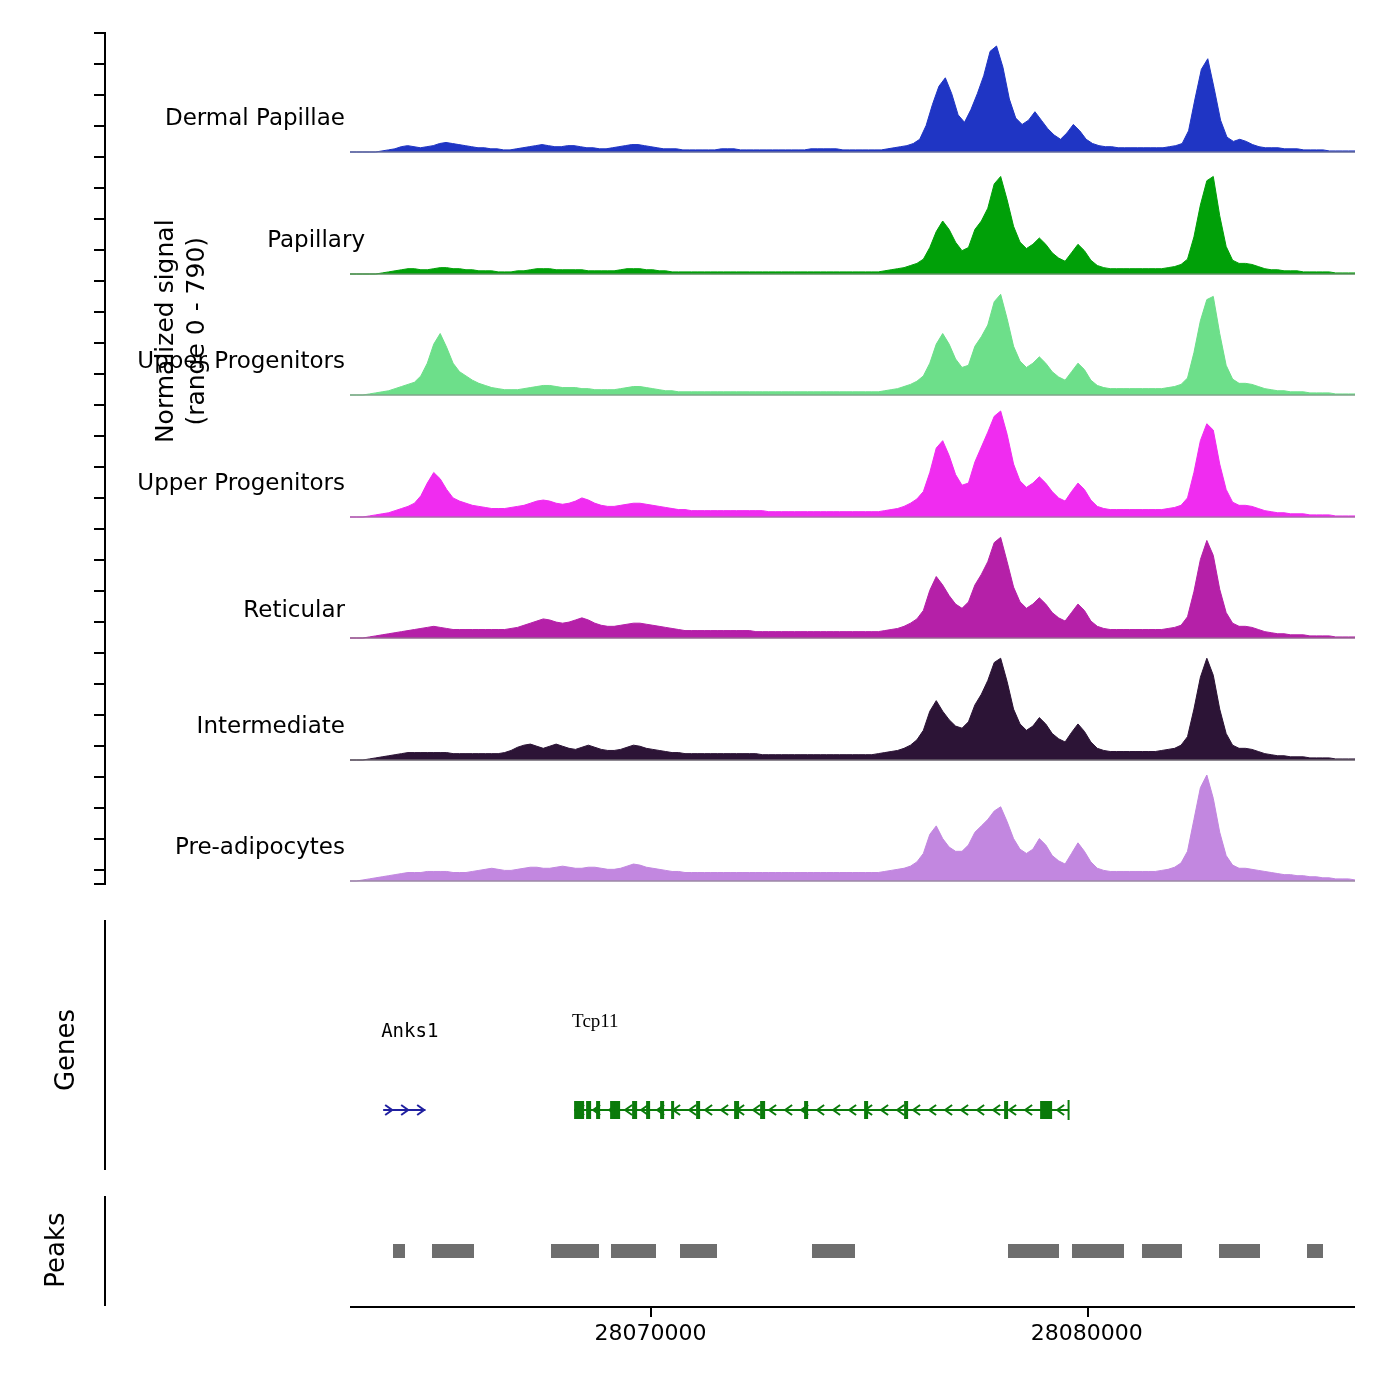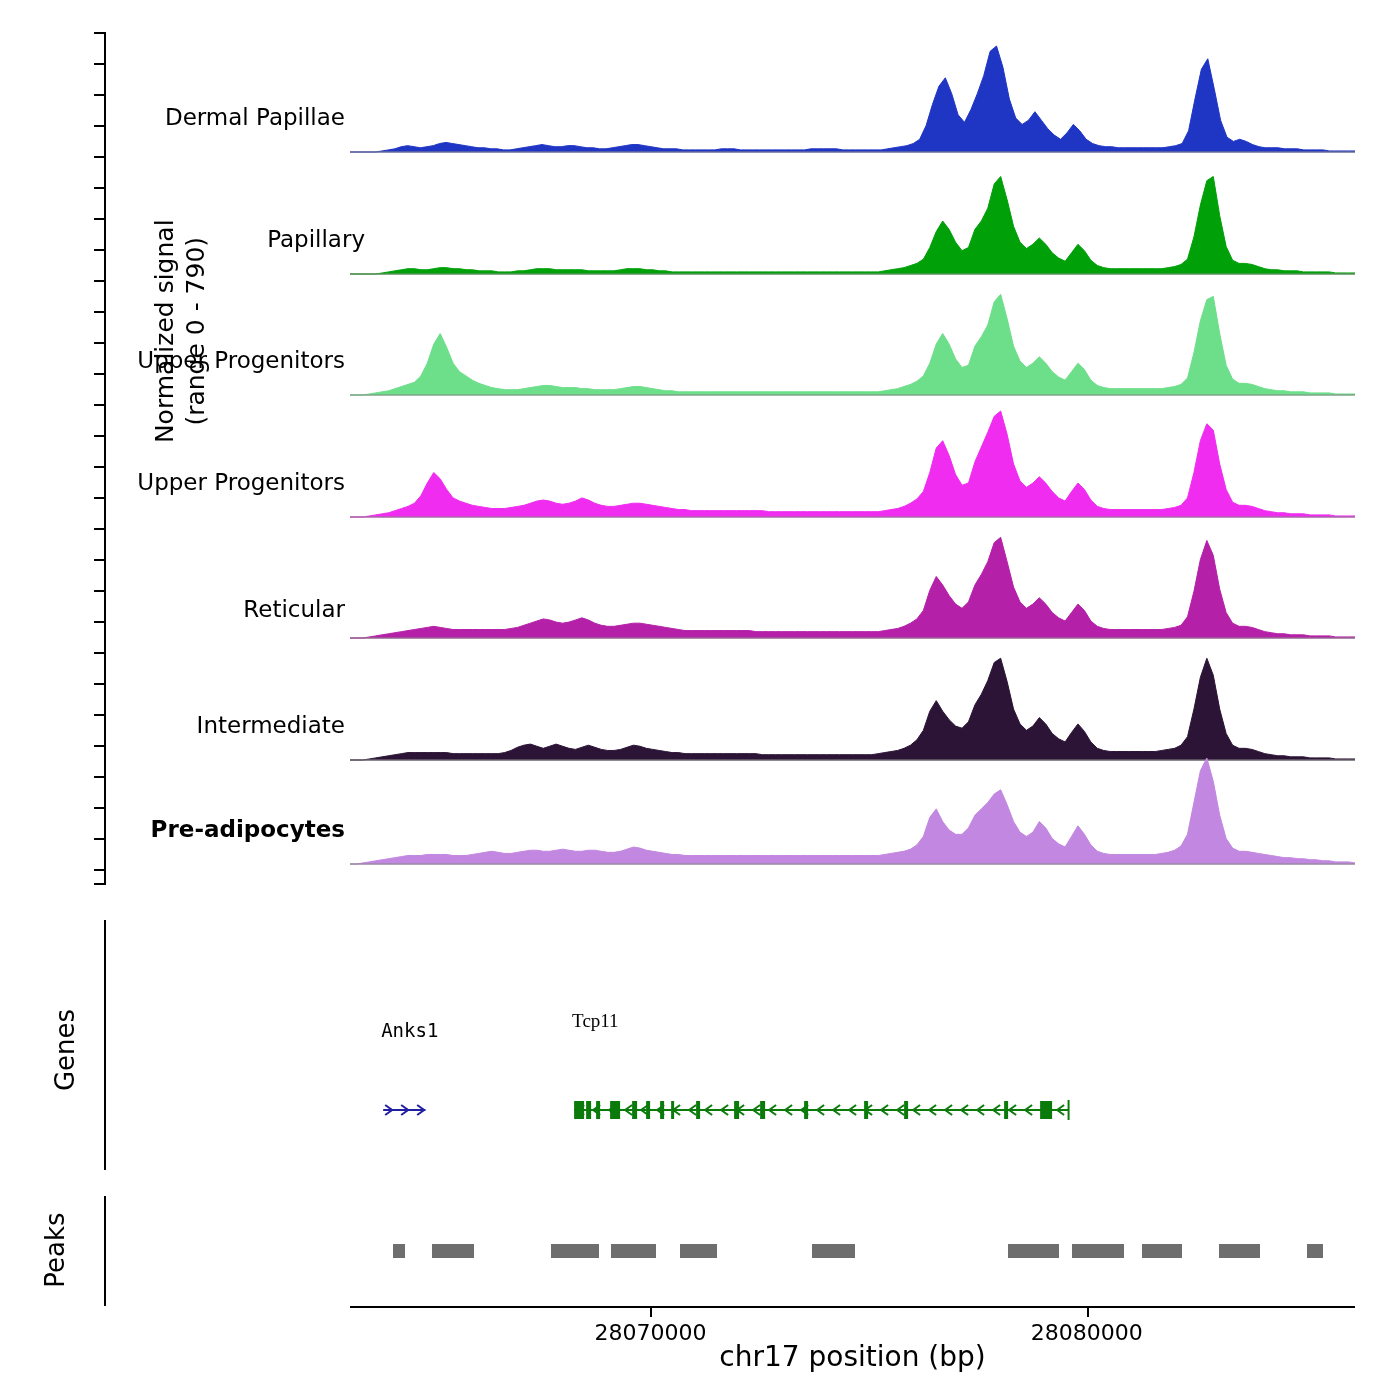--- a/index.html
+++ b/index.html
@@ -177,21 +177,21 @@
           <line x1="0" x2="1005" y1="114" y2="114" stroke="#888" stroke-width="1"></line>
         </svg>
       </div>
       <div class="track" style="top: 645.5px; height: 118px;">
         <div class="track-label" style="top: 66px; margin-left: 32px;">Intermediate</div>
         <svg class="track-svg" width="1005" height="118" style="top: 0px;">
           <path d="M 0 114 L 0.00 114.00 L 6.44 114.00 L 12.88 114.00 L 19.33 112.94 L 25.77 111.88 L 32.21 110.82 L 38.65 109.76 L 45.10 108.70 L 51.54 107.64 L 57.98 106.58 L 64.42 106.58 L 70.87 106.58 L 77.31 106.58 L 83.75 106.58 L 90.19 106.58 L 96.63 106.58 L 103.08 107.64 L 109.52 107.64 L 115.96 107.64 L 122.40 107.64 L 128.85 107.64 L 135.29 107.64 L 141.73 107.64 L 148.17 107.64 L 154.62 106.58 L 161.06 104.46 L 167.50 101.28 L 173.94 99.16 L 180.38 98.10 L 186.83 100.22 L 193.27 102.34 L 199.71 100.22 L 206.15 98.10 L 212.60 100.22 L 219.04 102.34 L 225.48 103.40 L 231.92 101.28 L 238.37 99.16 L 244.81 101.28 L 251.25 103.40 L 257.69 104.46 L 264.13 104.46 L 270.58 103.40 L 277.02 101.28 L 283.46 99.16 L 289.90 100.22 L 296.35 102.34 L 302.79 103.40 L 309.23 104.46 L 315.67 105.52 L 322.12 106.58 L 328.56 106.58 L 335.00 107.64 L 341.44 107.64 L 347.88 107.64 L 354.33 107.64 L 360.77 107.64 L 367.21 107.64 L 373.65 107.64 L 380.10 107.64 L 386.54 107.64 L 392.98 107.64 L 399.42 107.64 L 405.87 107.64 L 412.31 108.70 L 418.75 108.70 L 425.19 108.70 L 431.63 108.70 L 438.08 108.70 L 444.52 108.70 L 450.96 108.70 L 457.40 108.70 L 463.85 108.70 L 470.29 108.70 L 476.73 108.70 L 483.17 108.70 L 489.62 108.70 L 496.06 108.70 L 502.50 108.70 L 508.94 108.70 L 515.38 108.70 L 521.83 108.70 L 528.27 107.64 L 534.71 106.58 L 541.15 105.52 L 547.60 104.46 L 554.04 102.34 L 560.48 99.16 L 566.92 93.86 L 573.37 84.32 L 579.81 65.24 L 586.25 54.64 L 592.69 65.24 L 599.13 73.72 L 605.58 80.08 L 612.02 82.20 L 618.46 75.84 L 624.90 58.88 L 631.35 48.28 L 637.79 34.50 L 644.23 16.48 L 650.67 12.24 L 657.12 35.56 L 663.56 63.12 L 670.00 77.96 L 676.44 84.32 L 682.88 80.08 L 689.33 71.60 L 695.77 77.96 L 702.21 87.50 L 708.65 92.80 L 715.10 95.98 L 721.54 86.44 L 727.98 77.96 L 734.42 85.38 L 740.87 95.98 L 747.31 102.34 L 753.75 104.46 L 760.19 105.52 L 766.63 105.52 L 773.08 105.52 L 779.52 105.52 L 785.96 105.52 L 792.40 105.52 L 798.85 105.52 L 805.29 105.52 L 811.73 104.46 L 818.17 103.40 L 824.62 102.34 L 831.06 99.16 L 837.50 90.68 L 843.94 63.12 L 850.38 31.32 L 856.83 12.24 L 863.27 29.20 L 869.71 63.12 L 876.15 87.50 L 882.60 99.16 L 889.04 102.34 L 895.48 102.34 L 901.92 103.40 L 908.37 105.52 L 914.81 107.64 L 921.25 108.70 L 927.69 109.76 L 934.13 109.76 L 940.58 110.82 L 947.02 110.82 L 953.46 110.82 L 959.90 111.88 L 966.35 111.88 L 972.79 111.88 L 979.23 111.88 L 985.67 112.94 L 992.12 112.94 L 998.56 112.94 L 1005.00 112.94 L 1005 114 Z" fill="#2c1436" stroke="#2c1436" stroke-width="1"></path>
           <line x1="0" x2="1005" y1="114" y2="114" stroke="#888" stroke-width="1"></line>
         </svg>
       </div>
-      <div class="track" style="top: 750px; height: 118px; font-weight: bold;">
+      <div class="track" style="top: 767px; height: 118px;">
         <div class="track-label" style="top: 66px;">Pre-adipocytes</div>
         <svg class="track-svg" width="1005" height="118" style="top: 0px;">
           <path d="M 0 114 L 0.00 114.00 L 6.44 114.00 L 12.88 112.94 L 19.33 111.88 L 25.77 110.82 L 32.21 109.76 L 38.65 108.70 L 45.10 107.64 L 51.54 106.58 L 57.98 105.52 L 64.42 105.52 L 70.87 105.52 L 77.31 104.46 L 83.75 104.46 L 90.19 104.46 L 96.63 104.46 L 103.08 105.52 L 109.52 105.52 L 115.96 105.52 L 122.40 104.46 L 128.85 103.40 L 135.29 102.34 L 141.73 101.28 L 148.17 102.34 L 154.62 103.40 L 161.06 103.40 L 167.50 102.34 L 173.94 101.28 L 180.38 100.22 L 186.83 100.22 L 193.27 101.28 L 199.71 101.28 L 206.15 100.22 L 212.60 99.16 L 219.04 100.22 L 225.48 101.28 L 231.92 101.28 L 238.37 100.22 L 244.81 100.22 L 251.25 101.28 L 257.69 102.34 L 264.13 102.34 L 270.58 101.28 L 277.02 99.16 L 283.46 97.04 L 289.90 98.10 L 296.35 100.22 L 302.79 101.28 L 309.23 102.34 L 315.67 103.40 L 322.12 104.46 L 328.56 104.46 L 335.00 105.52 L 341.44 105.52 L 347.88 105.52 L 354.33 105.52 L 360.77 105.52 L 367.21 105.52 L 373.65 105.52 L 380.10 105.52 L 386.54 105.52 L 392.98 105.52 L 399.42 105.52 L 405.87 105.52 L 412.31 105.52 L 418.75 105.52 L 425.19 105.52 L 431.63 105.52 L 438.08 105.52 L 444.52 105.52 L 450.96 105.52 L 457.40 105.52 L 463.85 105.52 L 470.29 105.52 L 476.73 105.52 L 483.17 105.52 L 489.62 105.52 L 496.06 105.52 L 502.50 105.52 L 508.94 105.52 L 515.38 105.52 L 521.83 105.52 L 528.27 105.52 L 534.71 104.46 L 541.15 103.40 L 547.60 102.34 L 554.04 101.28 L 560.48 99.16 L 566.92 94.92 L 573.37 86.44 L 579.81 67.36 L 586.25 58.88 L 592.69 71.60 L 599.13 80.08 L 605.58 84.32 L 612.02 84.32 L 618.46 77.96 L 624.90 65.24 L 631.35 58.88 L 637.79 52.52 L 644.23 44.04 L 650.67 39.80 L 657.12 54.64 L 663.56 71.60 L 670.00 82.20 L 676.44 86.44 L 682.88 82.20 L 689.33 71.60 L 695.77 77.96 L 702.21 88.56 L 708.65 93.86 L 715.10 97.04 L 721.54 86.44 L 727.98 75.84 L 734.42 84.32 L 740.87 94.92 L 747.31 101.28 L 753.75 103.40 L 760.19 104.46 L 766.63 104.46 L 773.08 104.46 L 779.52 104.46 L 785.96 104.46 L 792.40 104.46 L 798.85 104.46 L 805.29 104.46 L 811.73 103.40 L 818.17 102.34 L 824.62 100.22 L 831.06 95.98 L 837.50 84.32 L 843.94 52.52 L 850.38 20.72 L 856.83 8.00 L 863.27 31.32 L 869.71 65.24 L 876.15 88.56 L 882.60 98.10 L 889.04 101.28 L 895.48 101.28 L 901.92 102.34 L 908.37 103.40 L 914.81 104.46 L 921.25 105.52 L 927.69 106.58 L 934.13 107.64 L 940.58 107.64 L 947.02 108.70 L 953.46 108.70 L 959.90 109.76 L 966.35 109.76 L 972.79 110.82 L 979.23 110.82 L 985.67 111.88 L 992.12 111.88 L 998.56 111.88 L 1005.00 112.94 L 1005 114 Z" fill="#c287e0" stroke="#c287e0" stroke-width="1"></path>
           <line x1="0" x2="1005" y1="114" y2="114" stroke="#888" stroke-width="1"></line>
         </svg>
       </div>
     </div>
 
   <div class="axis-line" style="left:104px; top:920px; width:2px; height:250px;"></div>
   <div class="section-label" style="left:-15px; top:1035px; width:160px;">Genes</div>
@@ -274,15 +274,14 @@
       <div style="position: absolute; left: 956.76px; width: 16.08px; top: 4px; height: 14px; background: rgb(110, 110, 110);"></div>
     </div>
 
   <div class="xaxis-line" style="top:1306px;"></div>
   <div id="xticks-container" style="position:absolute; left:350px; top:1308px; width:1005px; height:40px;">
       <div style="position: absolute; left: 300.495px; top: 0px; width: 2px; height: 9px; background: rgb(0, 0, 0);"></div>
       <div class="xtick-label" style="left: 300.495px; top: 12px;">28070000</div>
       <div style="position: absolute; left: 736.665px; top: 0px; width: 2px; height: 9px; background: rgb(0, 0, 0);"></div>
       <div class="xtick-label" style="left: 736.665px; top: 12px;">28080000</div>
     </div>
-  <div class="xaxis-title" style="top:1340px;">chr17 position (bp)</div>
 
 </div>
 
 </body></html>

